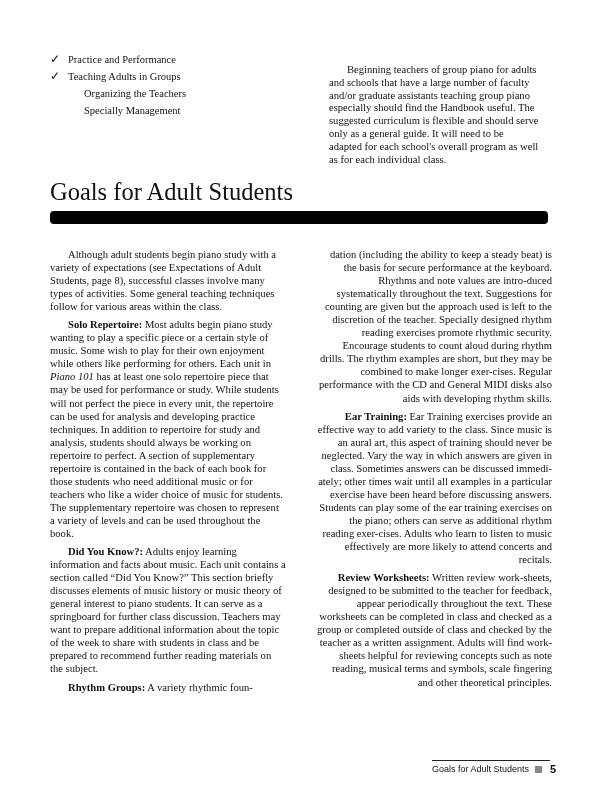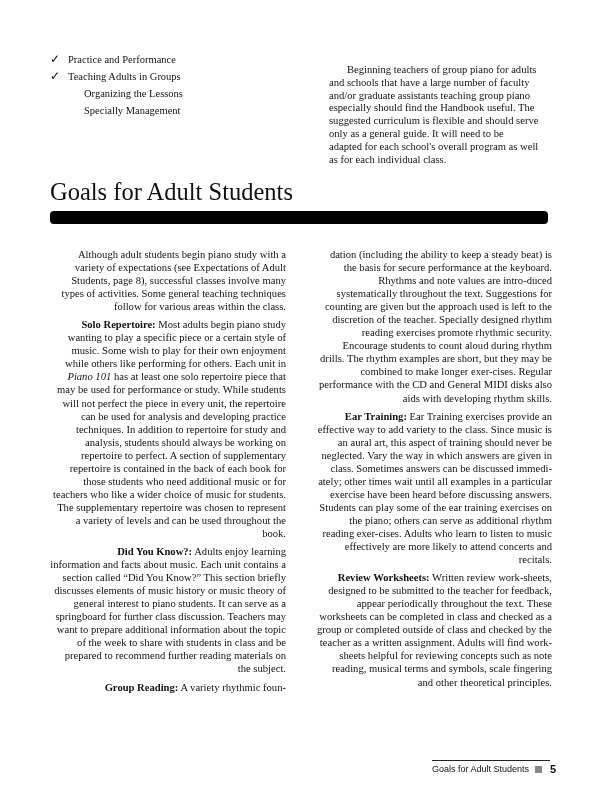--- a/index.html
+++ b/index.html
@@ -11,21 +11,21 @@
   .toc-item.sub { padding-left: 34px; }
   .check { position: absolute; left: 0; top: 0; font-size: 12px; }
 
   .intro { position: absolute; left: 316px; top: 51px; width: 236px; font-family: "Liberation Serif", "DejaVu Serif", serif; font-size: 10.6px; line-height: 12.8px; }
   .intro p { margin: 13px; text-indent: 18px; }
 
   .title { position: absolute; left: 50px; top: 178px; font-family: "Liberation Serif", "DejaVu Serif", serif; font-size: 24.5px; color: #111; white-space: nowrap; }
   .title-bar { position: absolute; left: 50px; top: 211px; width: 498px; height: 13px; background: #000; border-radius: 4px; }
 
   .col { position: absolute; top: 248px; width: 236px; font-family: "Liberation Serif", "DejaVu Serif", serif; font-size: 10.6px; line-height: 13.05px; }
-  .col.left { left: 50px; text-align: right; }
+  .col.left { left: 50px; }
   .col.right { left: 316px; text-align: right; }
   .col p { margin: 0 0 5px 0; text-indent: 18px; }
   .col p.cont { text-indent: 0; }
   .col b { font-weight: bold; }
   .col i { font-style: italic; }
 
   .footer-rule { position: absolute; left: 432px; top: 760px; width: 118px; height: 1px; background: #222; }
   .footer { position: absolute; left: 432px; top: 763px; font-family: "Liberation Sans", "DejaVu Sans", sans-serif; font-size: 9px; white-space: nowrap; display: flex; align-items: center; }
   .footer .sq { display: inline-block; width: 7px; height: 7px; background: #888; margin: 0 8px 0 6px; }
   .footer .num { font-weight: bold; font-size: 11px; }
@@ -38,39 +38,39 @@
   <div class="toc">
     <div class="toc-item">
       <span class="check">✓</span>
       <span>Practice and Performance</span>
     </div>
     <div class="toc-item">
       <span class="check">✓</span>
       <span>Teaching Adults in Groups</span>
     </div>
     <div class="toc-item sub">
-      <span>Organizing the Lessons</span>
+      <span>Organizing the Teachers</span>
     </div>
     <div class="toc-item sub">
       <span>Specially Management</span>
     </div>
   </div>
 
   <div class="intro">
     <p>Beginning teachers of group piano for adults and schools that have a large number of faculty and/or graduate assistants teaching group piano especially should find the Handbook useful.  The suggested curriculum is flexible and should serve only as a general guide.  It will need to be adapted for each school's overall program as well as for each individual class.</p>
   </div>
 
   <h1 class="title" style="margin:0;font-weight:normal;">Goals for Adult Students</h1>
   <div class="title-bar"></div>
 
   <div class="col left">
     <p>Although adult students begin piano study with a variety of expectations (see Expectations of Adult Students, page 8), successful classes involve many types of activities.  Some general teaching techniques follow for various areas within the class.</p>
     <p><b>Solo Repertoire:</b><span>  Most adults begin piano study wanting to play a specific piece or a certain style of music.  Some wish to play for their own enjoyment while others like performing for others.  Each unit in </span><i>Piano 101</i><span> has at least one solo repertoire piece that may be used for performance or study.  While students will not perfect the piece in every unit, the repertoire can be used for analysis and developing practice techniques.  In addition to repertoire for study and analysis, students should always be working on repertoire to perfect.  A section of supplementary repertoire is contained in the back of each book for those students who need additional music or for teachers who like a wider choice of music for students.  The supplementary repertoire was chosen to represent a variety of levels and can be used throughout the book.</span></p>
     <p><b>Did You Know?:</b><span>  Adults enjoy learning information and facts about music.  Each unit contains a section called “Did You Know?”  This section briefly discusses elements of music history or music theory of general interest to piano students.  It can serve as a springboard for further class discussion.  Teachers may want to prepare additional information about the topic of the week to share with students in class and be prepared to recommend further reading materials on the subject.</span></p>
-    <p><b>Group Reading:</b><span>  A variety rhythmic foun-</span></p>
+    <p><b>Rhythm Groups:</b><span>  A variety rhythmic foun-</span></p>
   </div>
 
   <div class="col right">
     <p class="cont">dation (including the ability to keep a steady beat) is the basis for secure performance at the keyboard.   Rhythms and note values are intro-duced systematically throughout the text. Suggestions for counting are given but the approach used is left to the discretion of the teacher.  Specially designed rhythm reading exercises promote rhythmic security. Encourage students to count aloud during rhythm drills.  The rhythm examples are short, but they may be combined to make longer exer-cises.  Regular performance with the CD and General MIDI disks also aids with developing rhythm skills.</p>
     <p><b>Ear Training:</b><span>  Ear Training exercises provide an effective way to add variety to the class.  Since music is an aural art, this aspect of training should never be neglected.  Vary the way in which answers are given in class. Sometimes answers can be discussed immedi-ately; other times wait until all examples in a particular exercise have been heard before discussing answers.  Students can play some of the ear training exercises on the piano; others can serve as additional rhythm reading exer-cises.  Adults who learn to listen to music effectively are more likely to attend concerts and recitals.</span></p>
     <p><b>Review Worksheets:</b><span>  Written review work-sheets, designed to be submitted to the teacher for feedback, appear periodically throughout the text.  These worksheets can be completed in class and checked as a group or completed outside of class and checked by the teacher as a written assignment.  Adults will find work-sheets helpful for reviewing concepts such as note reading, musical terms and symbols, scale fingering and other theoretical principles.</span></p>
   </div>
 
   <div class="footer-rule"></div>
   <div class="footer">

